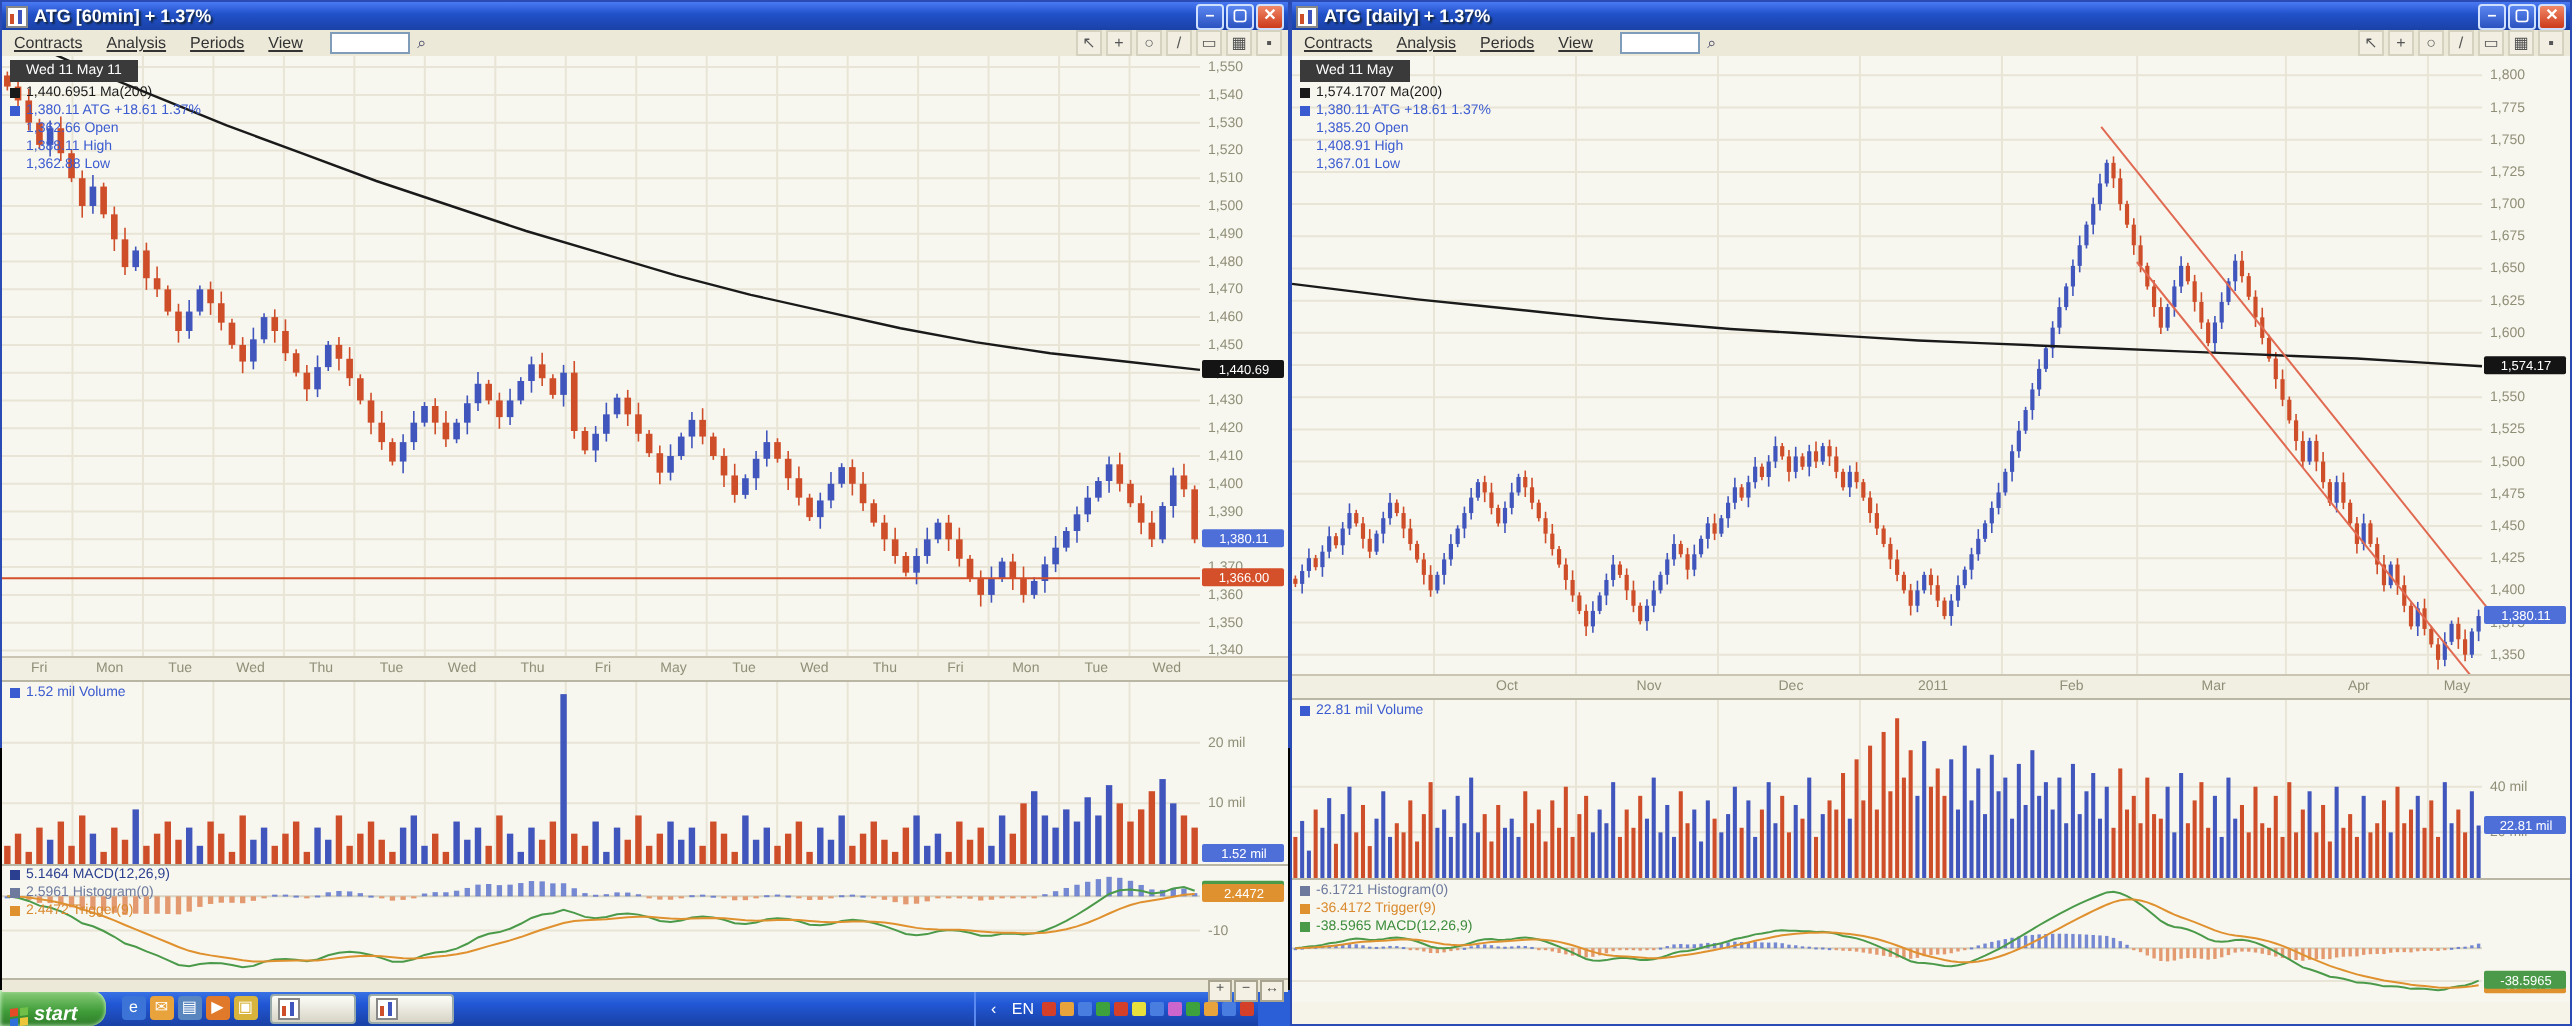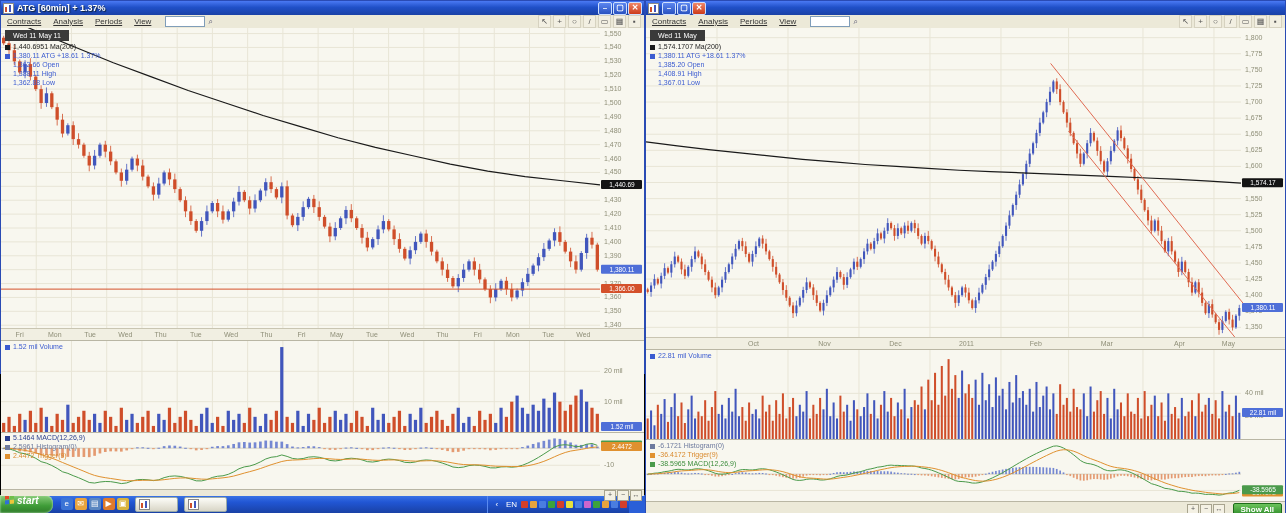--- a/index.html
+++ b/index.html
@@ -38,21 +38,21 @@
   .t-blue{color:#3b5bd0;} .t-black{color:#1a1a1a;} .t-green{color:#3c8c3c;}
   .t-orange{color:#d98a2e;} .t-gray{color:#6d7a9e;}
   .pane-legend{position:absolute;left:4px;z-index:3;font-size:7px;line-height:9px;white-space:nowrap;}
   .bottomstrip{position:absolute;left:0;right:0;background:#ece9d8;border-top:1px solid #b9b6a4;box-sizing:border-box;}
   .zoom-ctrls{position:absolute;right:2px;top:0;display:flex;gap:1px;}
   .zbtn{width:10px;height:9px;border:1px solid #a8a48f;background:#f4f1e4;font-size:7px;line-height:8px;text-align:center;color:#555;}
   .show-all{position:absolute;right:3px;top:1px;background:linear-gradient(#6cc45c,#2f8c2a);
     border:1px solid #1e6b1a;border-radius:2px;color:#fff;font-size:8px;font-weight:bold;padding:1px 7px;}
   #taskbar{position:absolute;left:0;top:495px;width:645px;height:18px;z-index:5;
     background:linear-gradient(#3c77e8,#2156d4 40%,#1941a5);display:flex;align-items:center;}
-  .start-btn{height:18px;padding:0 14px 0 5px;border-radius:0 8px 8px 0;display:flex;align-items:flex-start;gap:3px;
+  .start-btn{height:18px;padding:0 14px 0 5px;border-radius:0 8px 8px 0;display:flex;align-items:flex-end;gap:3px;
     background:linear-gradient(#8ed07e,#3f9c38 60%,#2f7c2a);color:#fff;font-size:10px;font-weight:bold;font-style:italic;
     box-shadow:inset 0 0 2px #dfd;}
   .flag{display:inline-grid;grid-template-columns:4px 4px;grid-template-rows:4px 4px;gap:1px;transform:skewY(-6deg);}
   .flag i{display:block;}
   .qlaunch{display:flex;gap:2px;margin-left:8px;}
   .ql-icon{width:12px;height:12px;border-radius:2px;color:#fff;font-size:8px;line-height:12px;text-align:center;}
   .task-win-btn{width:38px;height:13px;margin-left:6px;border-radius:2px;background:linear-gradient(#fdfdf8,#d8d5c6);
     border:1px solid #9aa;display:flex;align-items:center;padding-left:3px;}
   .task-win-btn .app-icon{margin:0;}
   .tray{margin-left:auto;display:flex;align-items:center;gap:2px;height:18px;padding-left:4px;
@@ -698,20 +698,21 @@
           <span class="zbtn">+</span>
           <span class="zbtn">−</span>
           <span class="zbtn">↔</span>
         </span>
     </div>
   </div>
 
   <div class="window" id="win1" style="left:645px;top:0;width:641px;height:513px;">
     <div class="titlebar">
       <span class="app-icon"></span>
+      <span class="title-text">ATG [daily] + 1.37%</span>
       <span class="win-btns">
         <span class="wbtn">–</span>
         <span class="wbtn">▢</span>
         <span class="wbtn close">✕</span>
       </span>
     </div>
     <div class="menubar">
       <span class="menu-items">
           <span class="menu-item">Contracts</span>
           <span class="menu-item">Analysis</span>
@@ -1544,28 +1545,20 @@
           <text x="617" y="54.59910850555802" fill="#fff" text-anchor="middle" font-size="6.5" font-family="Liberation Sans, sans-serif">-36.4172</text>
           <rect x="596" y="45.32102808256905" width="41" height="9" rx="1" fill="#4a9a4a"></rect>
           <text x="617" y="52.32102808256905" fill="#fff" text-anchor="middle" font-size="6.5" font-family="Liberation Sans, sans-serif">-38.5965</text>
         </svg>
       </div>
     <div class="pane-legend" style="top:440px;">
       <div class="lg-line t-gray"><span class="mk" style="background:#6d7a9e"></span><span>-6.1721 Histogram(0)</span></div>
       <div class="lg-line t-orange"><span class="mk" style="background:#e0912f"></span><span>-36.4172 Trigger(9)</span></div>
       <div class="lg-line t-green"><span class="mk" style="background:#4a9a4a"></span><span>-38.5965 MACD(12,26,9)</span></div>
     </div>
-    <div class="bottomstrip" style="top:500px;height:13px;">
-      <span class="zoom-ctrls" style="right:60px;top:2px;">
-          <span class="zbtn">+</span>
-          <span class="zbtn">−</span>
-          <span class="zbtn">↔</span>
-        </span>
-      <span class="show-all">Show All</span>
-    </div>
   </div>
 
   <div id="taskbar">
     <div class="start-btn">
       <span class="flag">
         <i style="background:#e34b28"></i>
           <i style="background:#6fbf48"></i>
         <i style="background:#2f6fd8"></i>
           <i style="background:#ecc63a"></i>
       </span>

